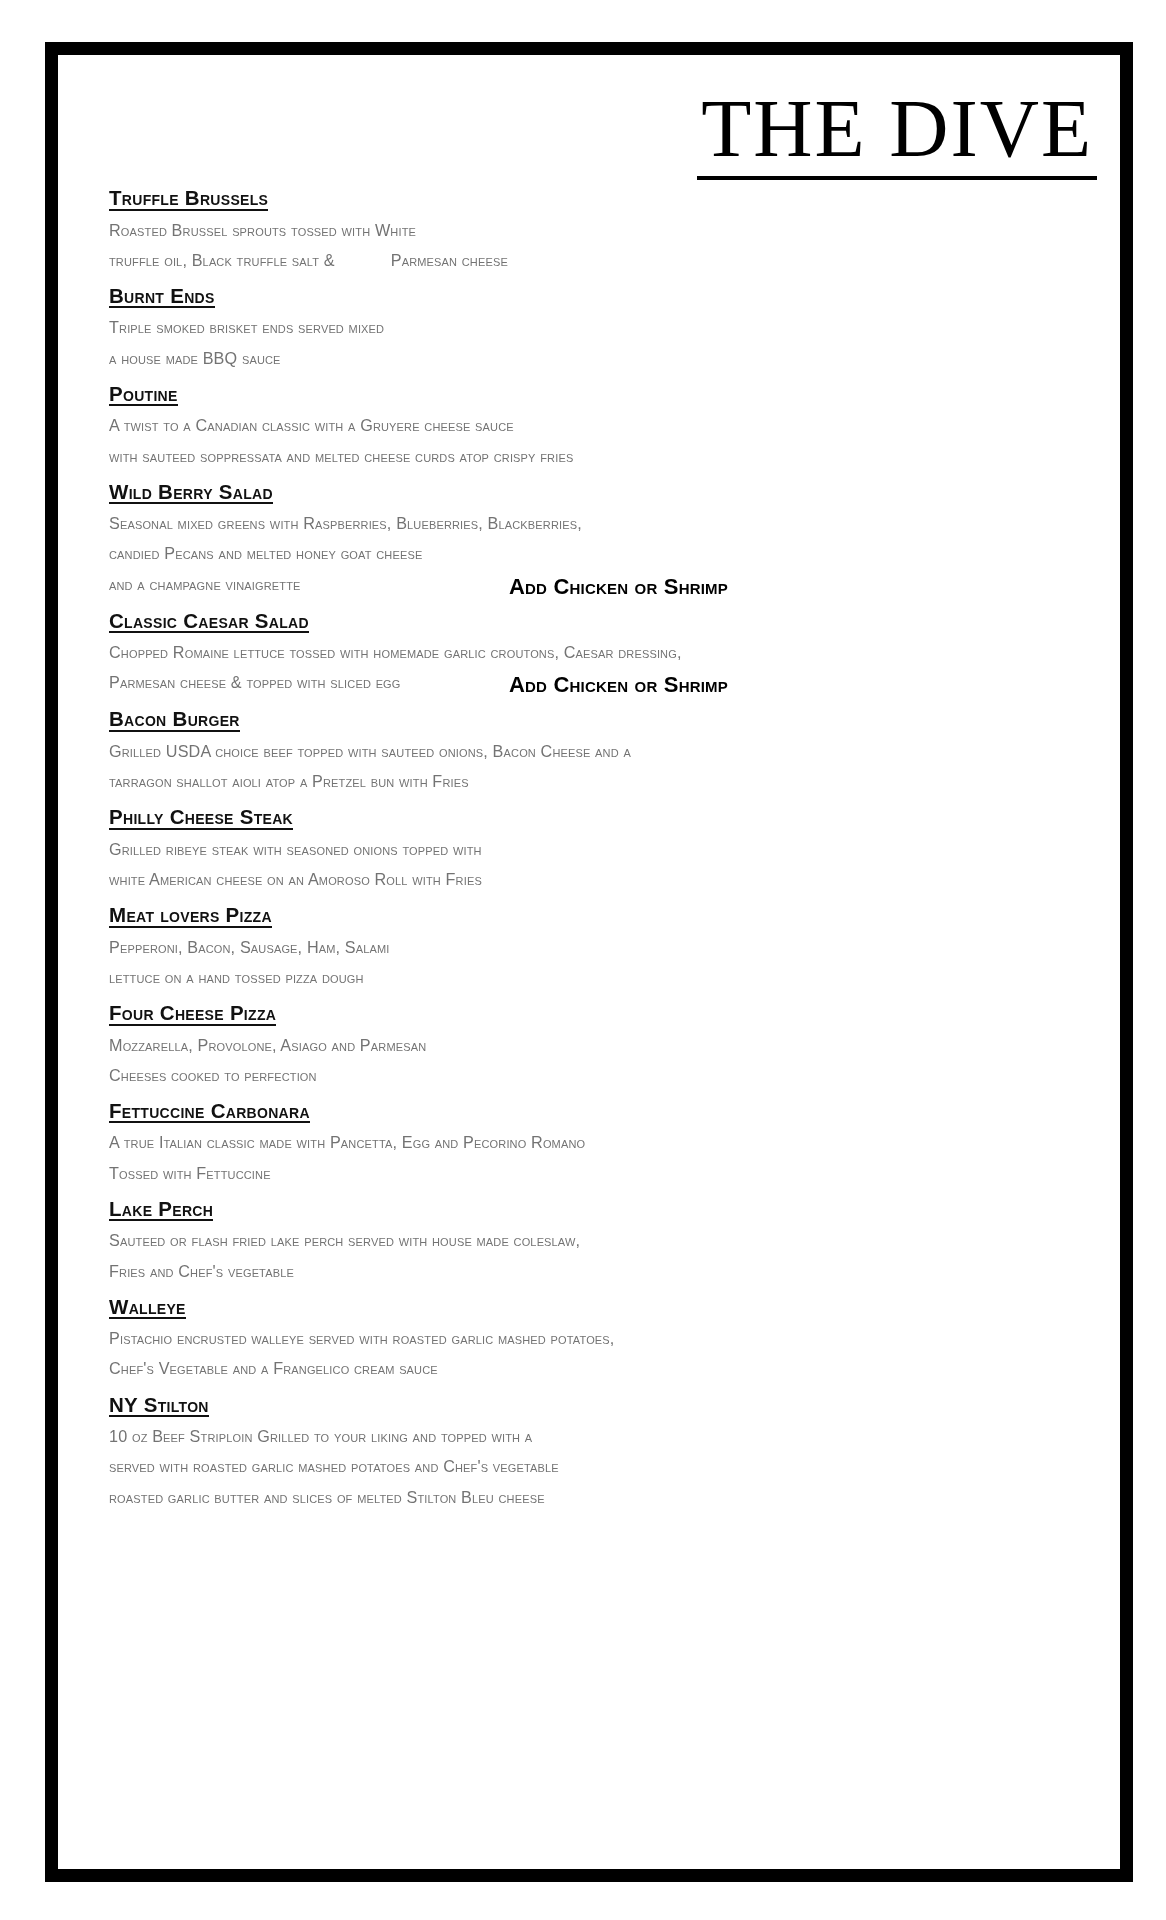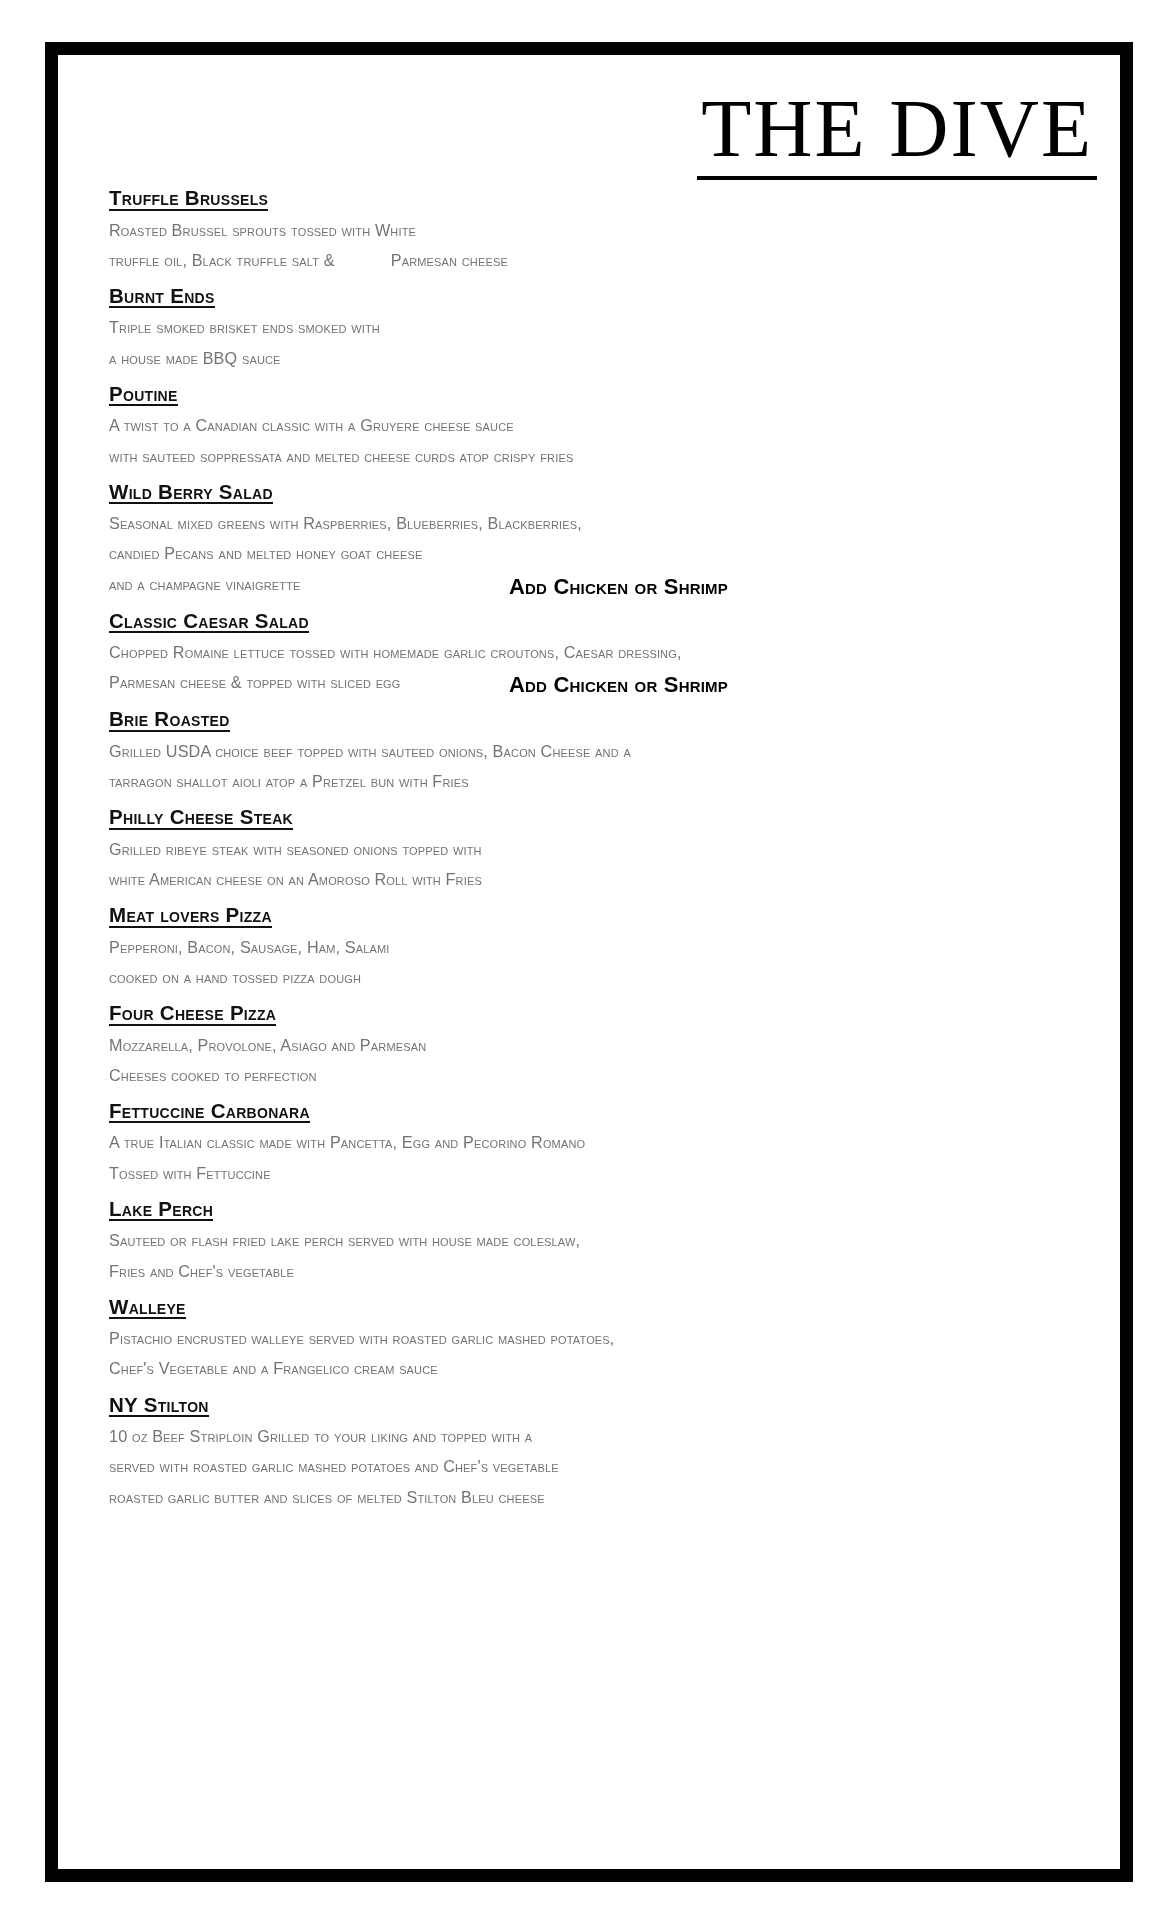--- a/index.html
+++ b/index.html
@@ -166,27 +166,27 @@
   <div class="frame-inner"></div>
 
   <div class="content">
 
     <div class="title-wrap">
       <div class="title">THE  DIVE</div>
     </div>
 
     <div class="menu" id="menu-list">
         <div class="item"><div class="item-name">Truffle Brussels</div><div class="desc-line">Roasted Brussel sprouts tossed with White</div><div class="desc-line"><span>truffle oil, Black truffle salt &amp;</span><span class="seg-gap"></span><span>Parmesan cheese</span></div></div>
-        <div class="item"><div class="item-name">Burnt Ends</div><div class="desc-line">Triple smoked brisket ends smoked with</div><div class="desc-line">a house made BBQ sauce</div></div>
+        <div class="item"><div class="item-name">Burnt Ends</div><div class="desc-line">Triple smoked brisket ends served mixed</div><div class="desc-line">a house made BBQ sauce</div></div>
         <div class="item"><div class="item-name">Poutine</div><div class="desc-line">A twist to a Canadian classic with a Gruyere cheese sauce</div><div class="desc-line">with sauteed soppressata and melted cheese curds atop crispy fries</div></div>
         <div class="item"><div class="item-name">Wild Berry Salad</div><div class="desc-line">Seasonal mixed greens with Raspberries, Blueberries, Blackberries,</div><div class="desc-line">candied Pecans and melted honey goat cheese</div><div class="line-row"><span class="desc-line">and a champagne vinaigrette</span><span class="addon">Add Chicken or Shrimp</span></div></div>
         <div class="item"><div class="item-name">Classic Caesar Salad</div><div class="desc-line">Chopped Romaine lettuce tossed with homemade garlic croutons, Caesar dressing,</div><div class="line-row"><span class="desc-line">Parmesan cheese &amp; topped with sliced egg</span><span class="addon">Add Chicken or Shrimp</span></div></div>
-        <div class="item"><div class="item-name">Brie Roasted</div><div class="desc-line">Grilled USDA choice beef topped with sauteed onions, Bacon Cheese and a</div><div class="desc-line">tarragon shallot aioli atop a Pretzel bun with Fries</div></div>
+        <div class="item"><div class="item-name">Bacon Burger</div><div class="desc-line">Grilled USDA choice beef topped with sauteed onions, Bacon Cheese and a</div><div class="desc-line">tarragon shallot aioli atop a Pretzel bun with Fries</div></div>
         <div class="item"><div class="item-name">Philly Cheese Steak</div><div class="desc-line">Grilled ribeye steak with seasoned onions topped with</div><div class="desc-line">white American cheese on an Amoroso Roll with Fries</div></div>
-        <div class="item"><div class="item-name">Meat lovers Pizza</div><div class="desc-line">Pepperoni, Bacon, Sausage, Ham, Salami</div><div class="desc-line">cooked on a hand tossed pizza dough</div></div>
+        <div class="item"><div class="item-name">Meat lovers Pizza</div><div class="desc-line">Pepperoni, Bacon, Sausage, Ham, Salami</div><div class="desc-line">lettuce on a hand tossed pizza dough</div></div>
         <div class="item"><div class="item-name">Four Cheese Pizza</div><div class="desc-line">Mozzarella, Provolone, Asiago and Parmesan</div><div class="desc-line">Cheeses cooked to perfection</div></div>
         <div class="item"><div class="item-name">Fettuccine Carbonara</div><div class="desc-line">A true Italian classic made with Pancetta, Egg and Pecorino Romano</div><div class="desc-line">Tossed with Fettuccine</div></div>
         <div class="item"><div class="item-name">Lake Perch</div><div class="desc-line">Sauteed or flash fried lake perch served with house made coleslaw,</div><div class="desc-line">Fries and Chef's vegetable</div></div>
         <div class="item"><div class="item-name">Walleye</div><div class="desc-line">Pistachio encrusted walleye served with roasted garlic mashed potatoes,</div><div class="desc-line">Chef's Vegetable and a Frangelico cream sauce</div></div>
         <div class="item"><div class="item-name">NY Stilton</div><div class="desc-line">10 oz Beef Striploin Grilled to your liking and topped with a</div><div class="desc-line">served with roasted garlic mashed potatoes and Chef's vegetable</div><div class="desc-line">roasted garlic butter and slices of melted Stilton Bleu cheese</div></div>
       </div>
 
   </div>
 </div>
 

